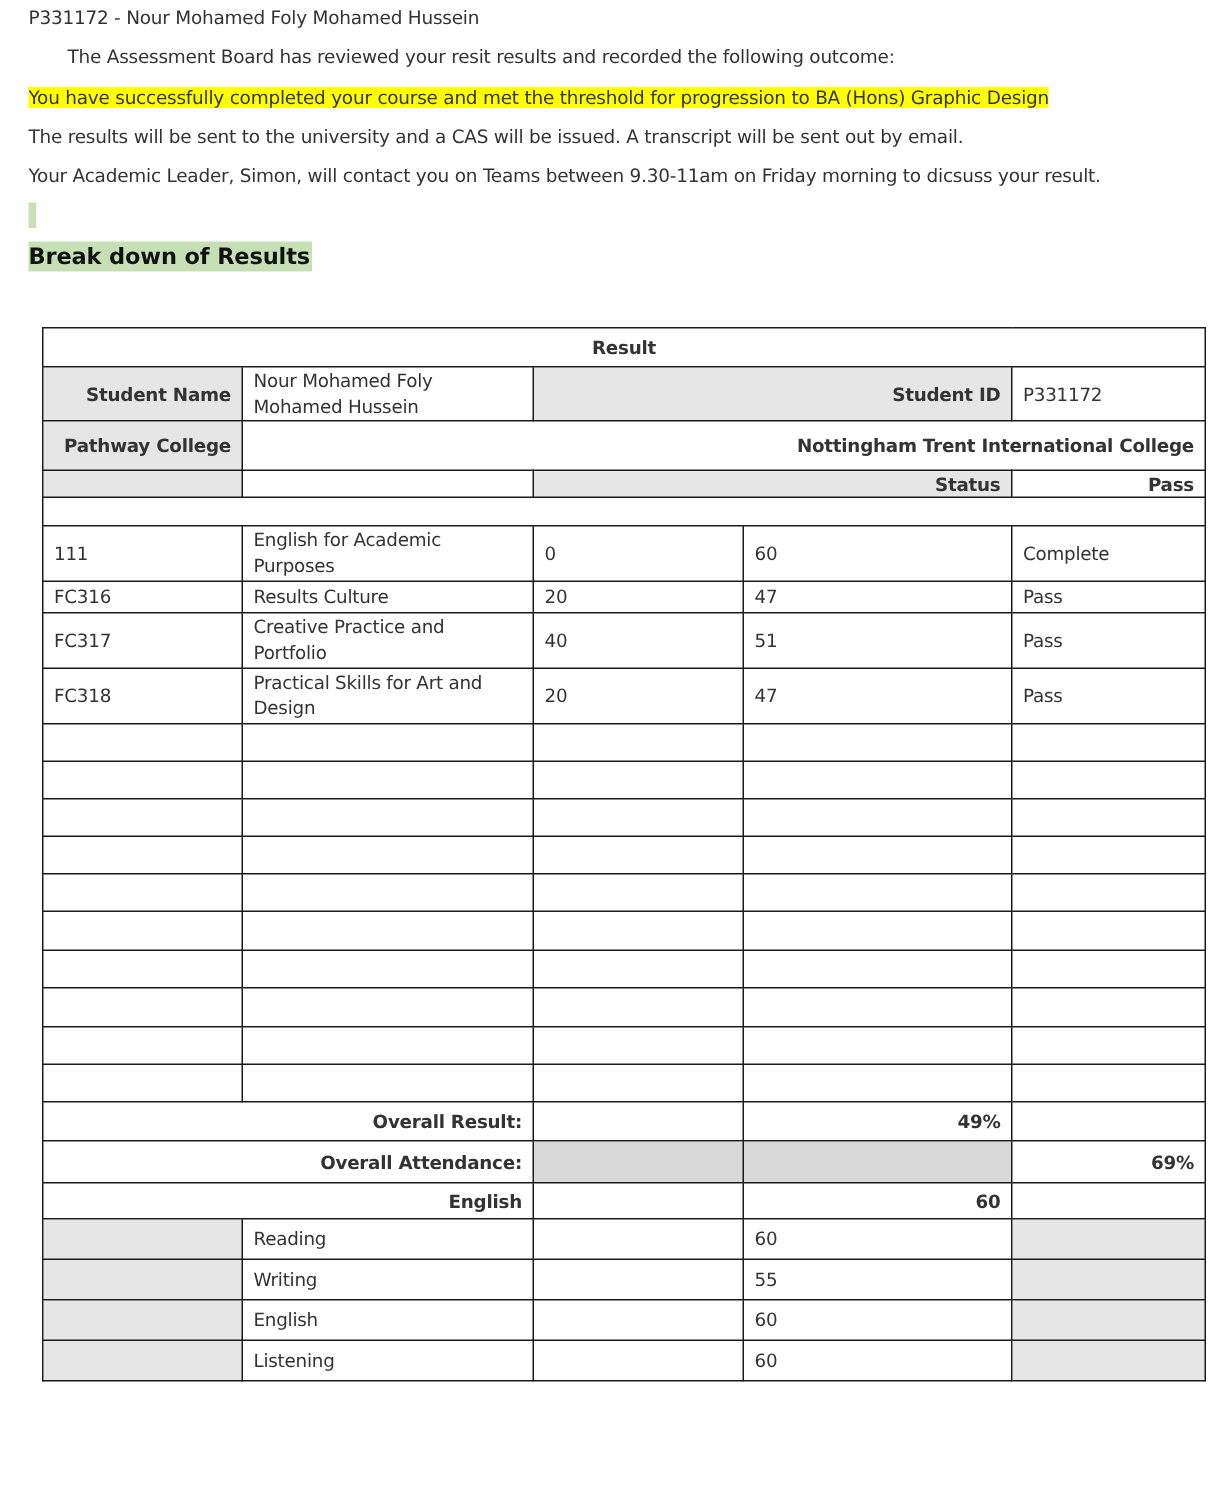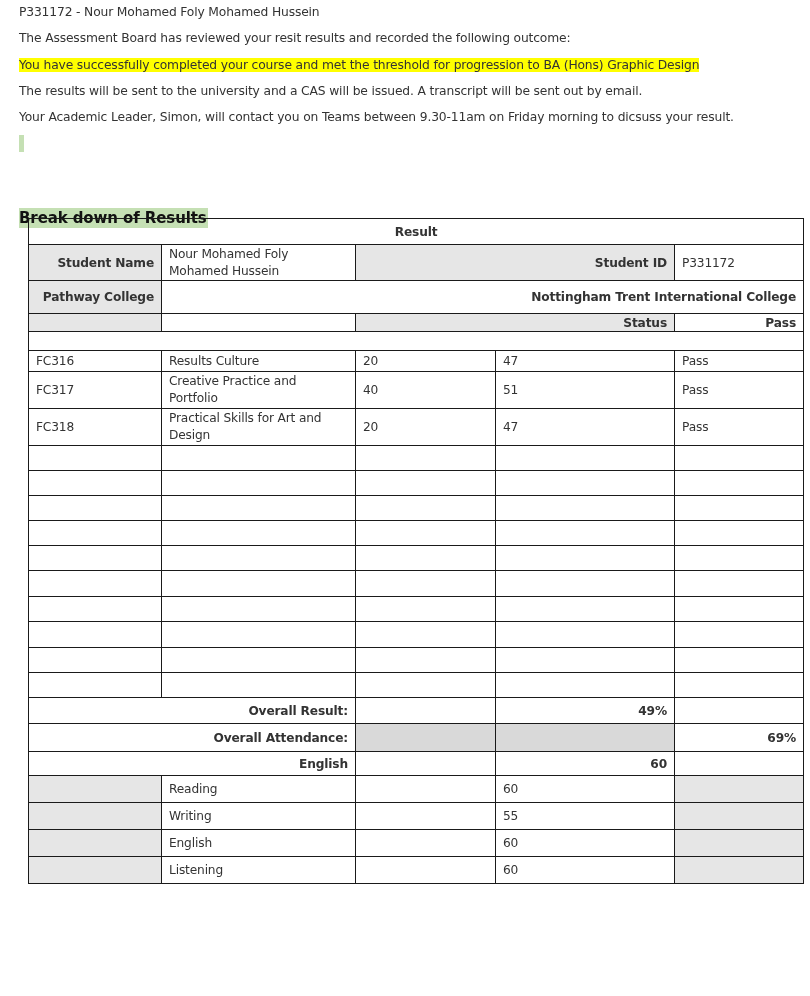--- a/index.html
+++ b/index.html
@@ -8,42 +8,42 @@
       font-family: "DejaVu Sans", sans-serif; color: #333333;
     }
     .para {
       position: absolute; left: 19px; font-size: 12.3px; line-height: 17px;
       color: #333333; white-space: nowrap; letter-spacing: -0.15px;
     }
     .hl { background: #ffff00; }
     .green-bar { position: absolute; left: 19px; top: 135px; width: 5px; height: 17px; background: #c5e0b4; }
     .heading {
       position: absolute; left: 19px; top: 161px; font-size: 15px; font-weight: bold; color: #111111;
-      background: #c5e0b4; line-height: 20px; padding-right: 1px; letter-spacing: -0.1px; margin-top: 47px;
+      background: #c5e0b4; line-height: 20px; padding-right: 1px; letter-spacing: -0.1px;
     }
     table.res {
       position: absolute; left: 28px; top: 218px; width: 775px;
       border-collapse: collapse; table-layout: fixed; font-size: 12.2px;
     }
     table.res td {
       border: 1.5px solid #1a1a1a; padding: 0 7px; vertical-align: middle; color: #333333;
       overflow: hidden; letter-spacing: -0.15px;
     }
     .b { font-weight: bold; color: #222222; text-align: right; }
     .g { background: #e6e6e6; }
     .g2 { background: #d9d9d9; }
     .top td { vertical-align: top; padding-top: 3px; line-height: 17px; }
     .center { text-align: center; }
     .indent { padding-left: 57px !important; }
   </style>
 </head>
 <body>
 
 <div class="para" style="top:4px;">P331172  -  Nour Mohamed Foly Mohamed Hussein</div>
-<div class="para" style="top:30px;">The Assessment Board has reviewed your resit results and recorded the following outcome:</div>
+<div class="para" style="top:30px;margin-left:26px;">The Assessment Board has reviewed your resit results and recorded the following outcome:</div>
 <div class="para" style="top:57px;"><span class="hl">You have successfully completed your course and met the threshold for progression to BA (Hons) Graphic Design</span></div>
 <div class="para" style="top:83px;">The results will be sent to the university and a CAS will be issued. A transcript will be sent out by email.</div>
 <div class="para" style="top:109px;">Your Academic Leader, Simon, will contact you on Teams between 9.30-11am on Friday morning to dicsuss your result.</div>
 <div class="green-bar"></div>
 <div class="heading">Break down of Results</div>
 
 <table class="res">
   <colgroup>
     <col style="width:133px">
       <col style="width:194px">
@@ -67,20 +67,27 @@
   </tr>
   <tr style="height:18px">
     <td class="g"></td>
     <td></td>
     <td colspan="2" class="b g">Status</td>
     <td class="b">Pass</td>
   </tr>
   <tr style="height:19px">
     <td colspan="5"></td>
   </tr>
+  <tr style="height:37px" class="top">
+    <td>111</td>
+    <td>English for Academic Purposes</td>
+    <td>0</td>
+    <td>60</td>
+    <td>Complete</td>
+  </tr>
   <tr style="height:21px" class="top">
     <td>FC316</td>
     <td>Results Culture</td>
     <td>20</td>
     <td>47</td>
     <td>Pass</td>
   </tr>
   <tr style="height:37px" class="top">
     <td>FC317</td>
     <td>Creative Practice and Portfolio</td>

